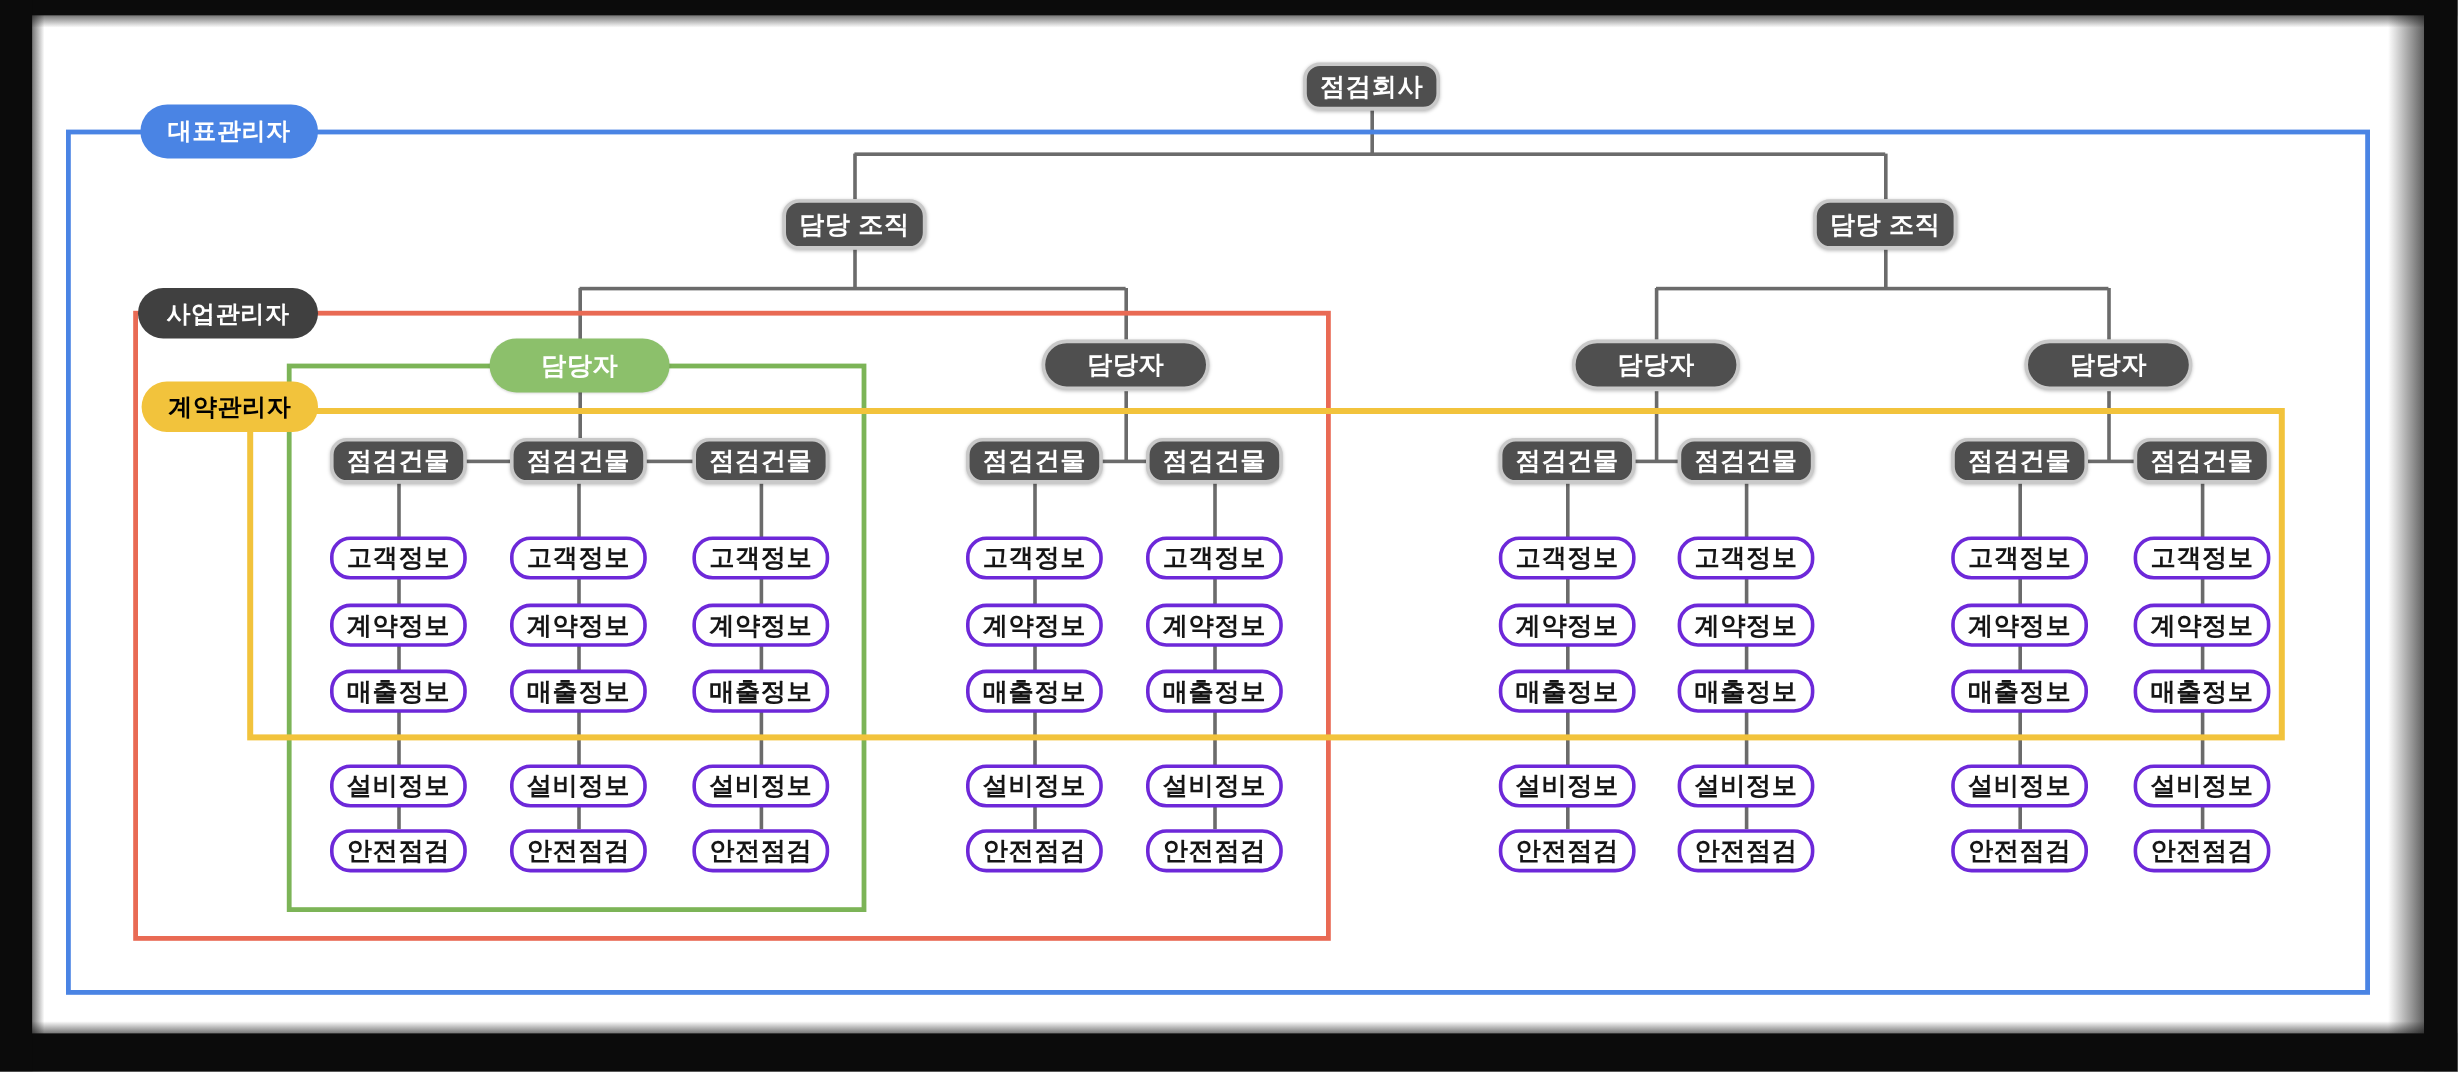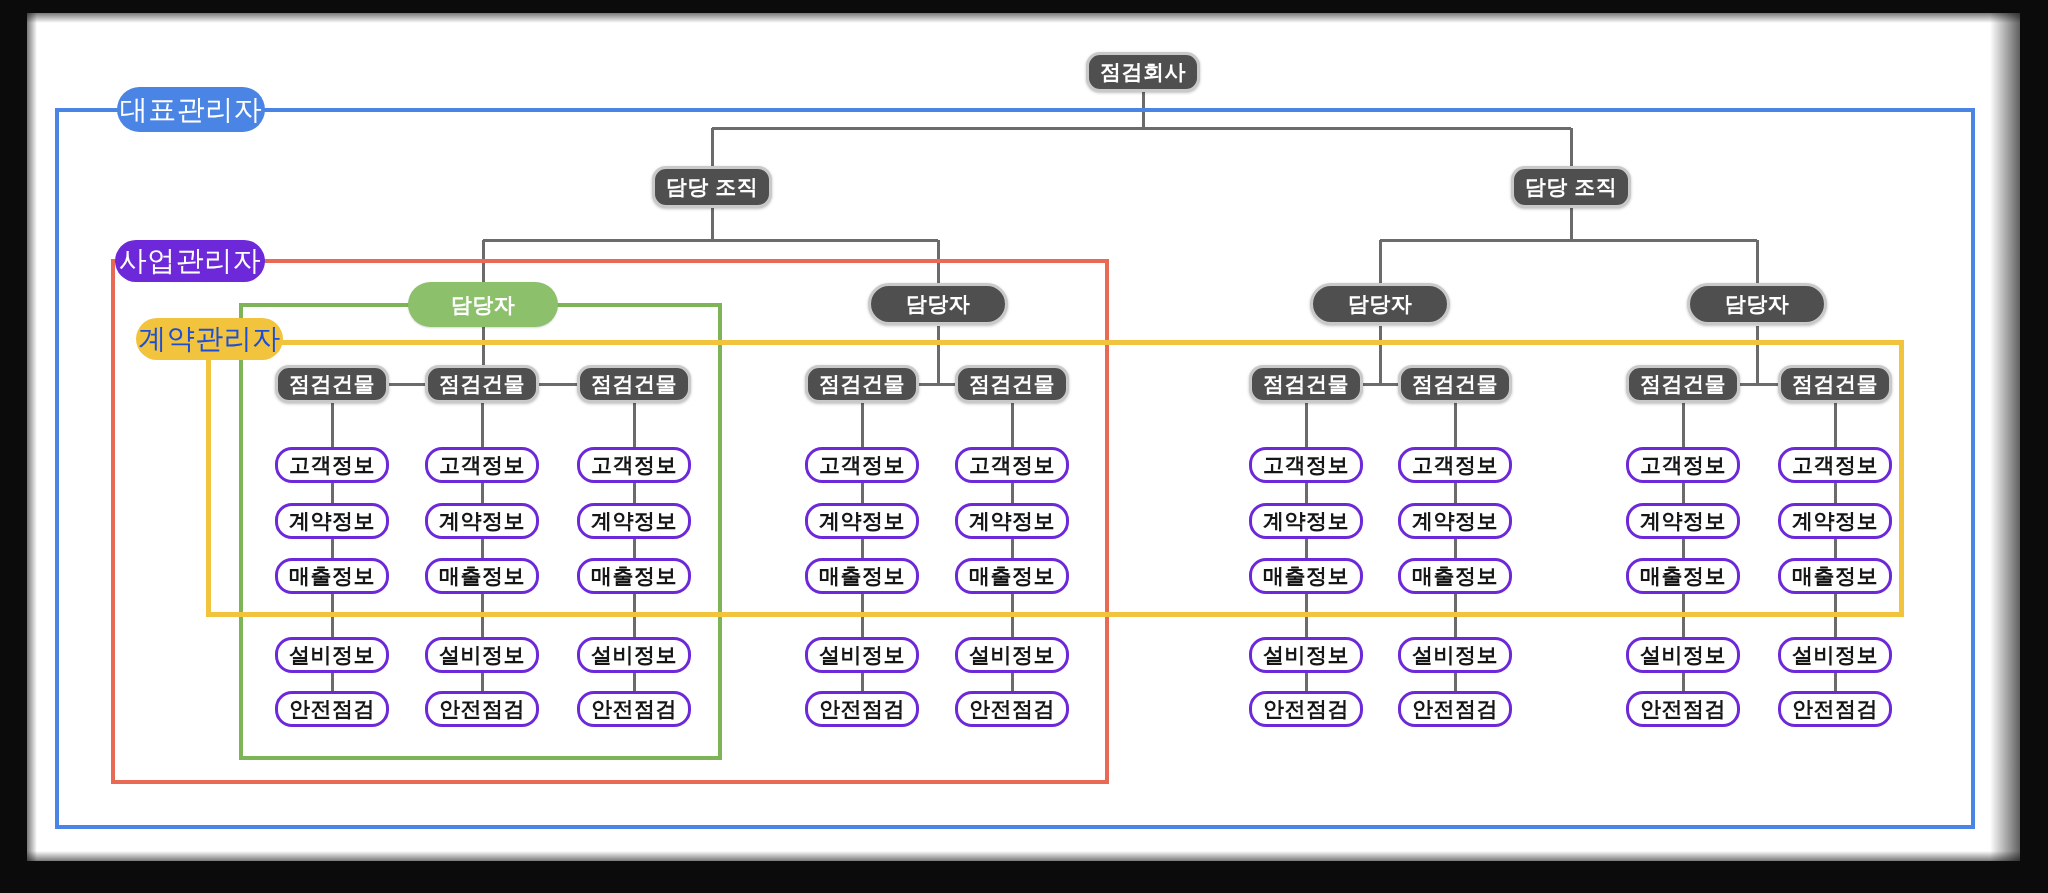--- a/index.html
+++ b/index.html
@@ -42,38 +42,38 @@
   .node-dark { background:#4f4f4f; color:#ffffff; border:3px solid #c9c9c9;
                border-radius:14px; box-shadow:0 1px 3px rgba(0,0,0,.25); }
   .node-staff-dark { border-radius:22px; }
   .node-staff-green { background:#8cc06b; color:#ffffff; border:none;
                       border-radius:23px; box-shadow:0 1px 2px rgba(0,0,0,.15); }
   .node-leaf { background:#ffffff; color:#161616; border:3px solid #6d28d9;
                border-radius:17px; }
 
   
   .blabel { position:absolute; z-index:7; display:flex; align-items:center;
-            justify-content:center; border-radius:23px; font-size:28px;
-            font-weight:400; letter-spacing:0.5px; white-space:nowrap; }
+            justify-content:center; border-radius:23px; font-size:20px;
+            font-weight:700; letter-spacing:0.5px; white-space:nowrap; }
   #label-blue   { left:117px; top:87px;  width:148px; height:45px; color:#ffffff; }
   #label-red    { left:115px; top:240px; width:150px; height:42px; color:#ffffff; }
-  #label-yellow { left:136px; top:318px; width:147px; height:42px; color:#1d4ed8; }
+  #label-yellow { left:118px; top:318px; width:147px; height:42px; color:#000000; }
 </style>
 </head>
 <body>
 
 <div id="canvas">
 
   <div class="bbox" id="box-red" style="left: 111px; top: 259px; width: 998px; height: 525px; border-color: rgb(233, 106, 84);"></div>
   <div class="bbox" id="box-green" style="left: 239px; top: 303px; width: 483px; height: 457px; border-color: rgb(124, 180, 87);"></div>
   <div class="bbox" id="box-yellow" style="left: 206px; top: 340px; width: 1698px; height: 277px; border-color: rgb(242, 195, 60);"></div>
   <div class="bbox" id="box-blue" style="left: 55px; top: 108px; width: 1920px; height: 721px; border-color: rgb(74, 132, 228);"></div>
 
   <div class="blabel" id="label-blue" style="background: rgb(74, 132, 228);">대표관리자</div>
-  <div class="blabel" id="label-red" style="background: #6d28d9;">사업관리자</div>
+  <div class="blabel" id="label-red" style="background: #404040;">사업관리자</div>
   <div class="blabel" id="label-yellow" style="background: rgb(242, 195, 60);">계약관리자</div>
 
   <div id="nodes-layer">
       <div class="vline" style="left: 1141.5px; top: 92px; width: 3px; height: 36px; background: rgb(107, 107, 107);"></div>
       <div class="hline" style="left: 712px; top: 126.5px; width: 859px; height: 3px; background: rgb(107, 107, 107);"></div>
       <div class="vline" style="left: 710.5px; top: 128px; width: 3px; height: 38px; background: rgb(107, 107, 107);"></div>
       <div class="vline" style="left: 710.5px; top: 208px; width: 3px; height: 32px; background: rgb(107, 107, 107);"></div>
       <div class="vline" style="left: 1569.5px; top: 128px; width: 3px; height: 38px; background: rgb(107, 107, 107);"></div>
       <div class="vline" style="left: 1569.5px; top: 208px; width: 3px; height: 32px; background: rgb(107, 107, 107);"></div>
       <div class="hline" style="left: 483px; top: 238.5px; width: 455px; height: 3px; background: rgb(107, 107, 107);"></div>

